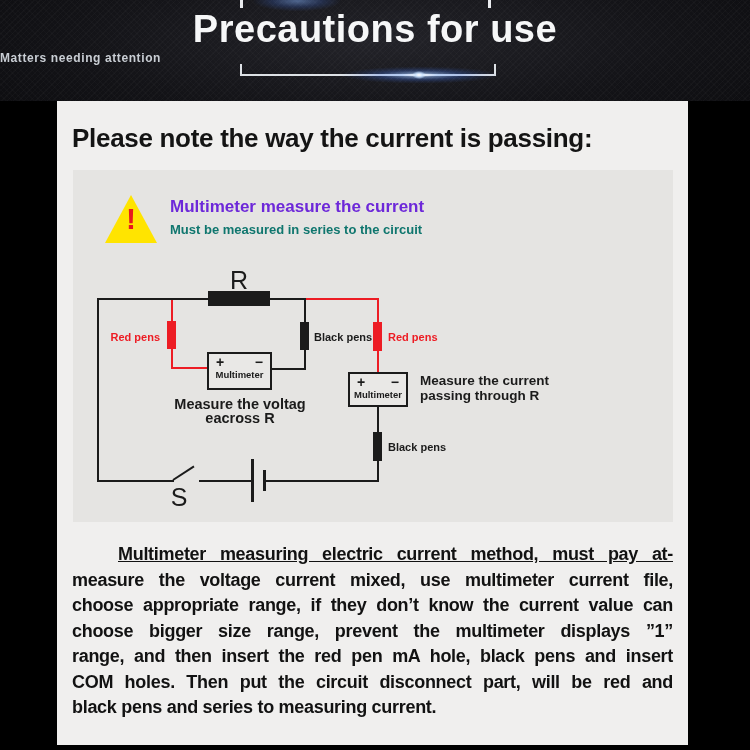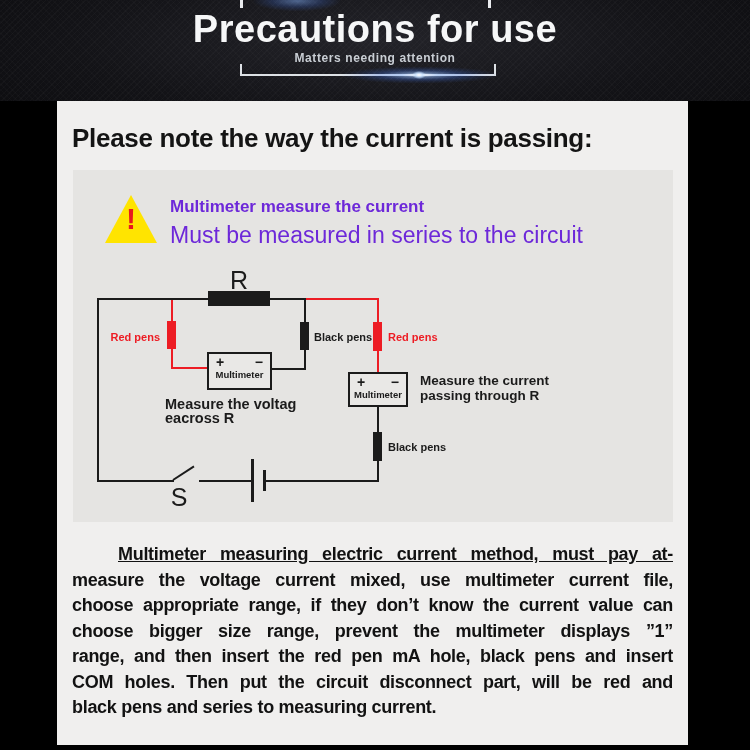--- a/index.html
+++ b/index.html
@@ -17,21 +17,21 @@
       repeating-linear-gradient(45deg, rgba(255,255,255,0.015) 0 1px, transparent 1px 4px),
       radial-gradient(ellipse 90% 160% at 50% 40%, #232329 0%, #131317 45%, #060608 100%);
   }
   .tick{position:absolute;top:0;width:3px;height:8px;background:#e9ebee;}
   .tick.l{left:240px;} .tick.r{left:488px;}
   .hdr-title{
     position:absolute;left:0;top:7px;width:750px;text-align:center;
     color:#f6f7f8;font-size:38px;font-weight:700;letter-spacing:0.5px;line-height:44px;
   }
   .hdr-sub{
-    position:absolute;left:0;top:51px;width:750px;text-align:center;
+    position:absolute;left:0;top:51px;width:750px;text-align:left;
     color:#c9ced4;font-size:12px;font-weight:700;letter-spacing:0.6px;
   }
   .bracket{
     position:absolute;left:240px;top:64px;width:252px;height:10px;
     border-left:2px solid #dde1e5;border-right:2px solid #dde1e5;border-bottom:2px solid #dde1e5;
   }
   .flare-main{
     position:absolute;left:318px;top:64px;width:204px;height:22px;z-index:3;pointer-events:none;
     background:radial-gradient(closest-side at 50% 50%, rgba(255,255,255,0.95) 0%, rgba(150,190,255,0.55) 18%, rgba(70,120,235,0.30) 40%, rgba(60,110,230,0.12) 60%, transparent 78%);
   }
@@ -60,38 +60,38 @@
   .warn-tri{
     position:absolute;left:32px;top:25px;width:52px;height:48px;
     background:#ffe400;
     clip-path:polygon(50% 0%, 100% 100%, 0% 100%);
   }
   .warn-tri span{
     position:absolute;left:0;top:9px;width:52px;text-align:center;
     color:#e8191e;font-size:30px;font-weight:900;line-height:30px;
   }
   .warn-l1{position:absolute;left:97px;top:27px;color:#6d28d9;font-size:17px;font-weight:700;}
-  .warn-l2{position:absolute;left:97px;top:52px;color:#6d28d9;font-size:23px;font-weight:400;}
+  .warn-l2{position:absolute;left:97px;top:52px;color:#0f766e;font-size:13px;font-weight:700;}
   
   .wire{position:absolute;background:#1b1b1b;}
   .wire.red{background:#ed1c24;}
   .pen{position:absolute;width:9px;background:#1b1b1b;}
   .pen.red{background:#ed1c24;}
   .lbl{position:absolute;font-size:11px;font-weight:700;color:#1b1b1b;white-space:nowrap;}
   .lbl.red{color:#ed1c24;}
   .big-lbl{position:absolute;font-size:25px;font-weight:400;color:#1b1b1b;text-align:center;}
   .mm{
     position:absolute;border:2px solid #1b1b1b;background:#e9e8e6;
     display:flex;flex-direction:column;justify-content:space-between;box-sizing:border-box;
   }
   .mm .signs{display:flex;justify-content:space-between;padding:1px 7px 0 7px;
     font-size:14px;font-weight:700;color:#1b1b1b;line-height:14px;}
   .mm .mm-name{text-align:center;font-size:9.5px;font-weight:700;color:#1b1b1b;padding-bottom:13px;}
   .cap{position:absolute;font-weight:700;color:#1b1b1b;}
-  .cap.center{text-align:left;}
+  .cap.center{text-align:center;}
   
   .para{
     position:absolute;left:15px;top:441px;width:601px;
     color:#121212;font-size:18px;font-weight:700;letter-spacing:-0.3px;line-height:25.5px;
   }
   .para .pl{text-align:justify;text-align-last:justify;}
   .para .pl.first{text-indent:46px;text-decoration:underline;}
   .para .pl.last{text-align-last:left;}
 </style>
 </head>

